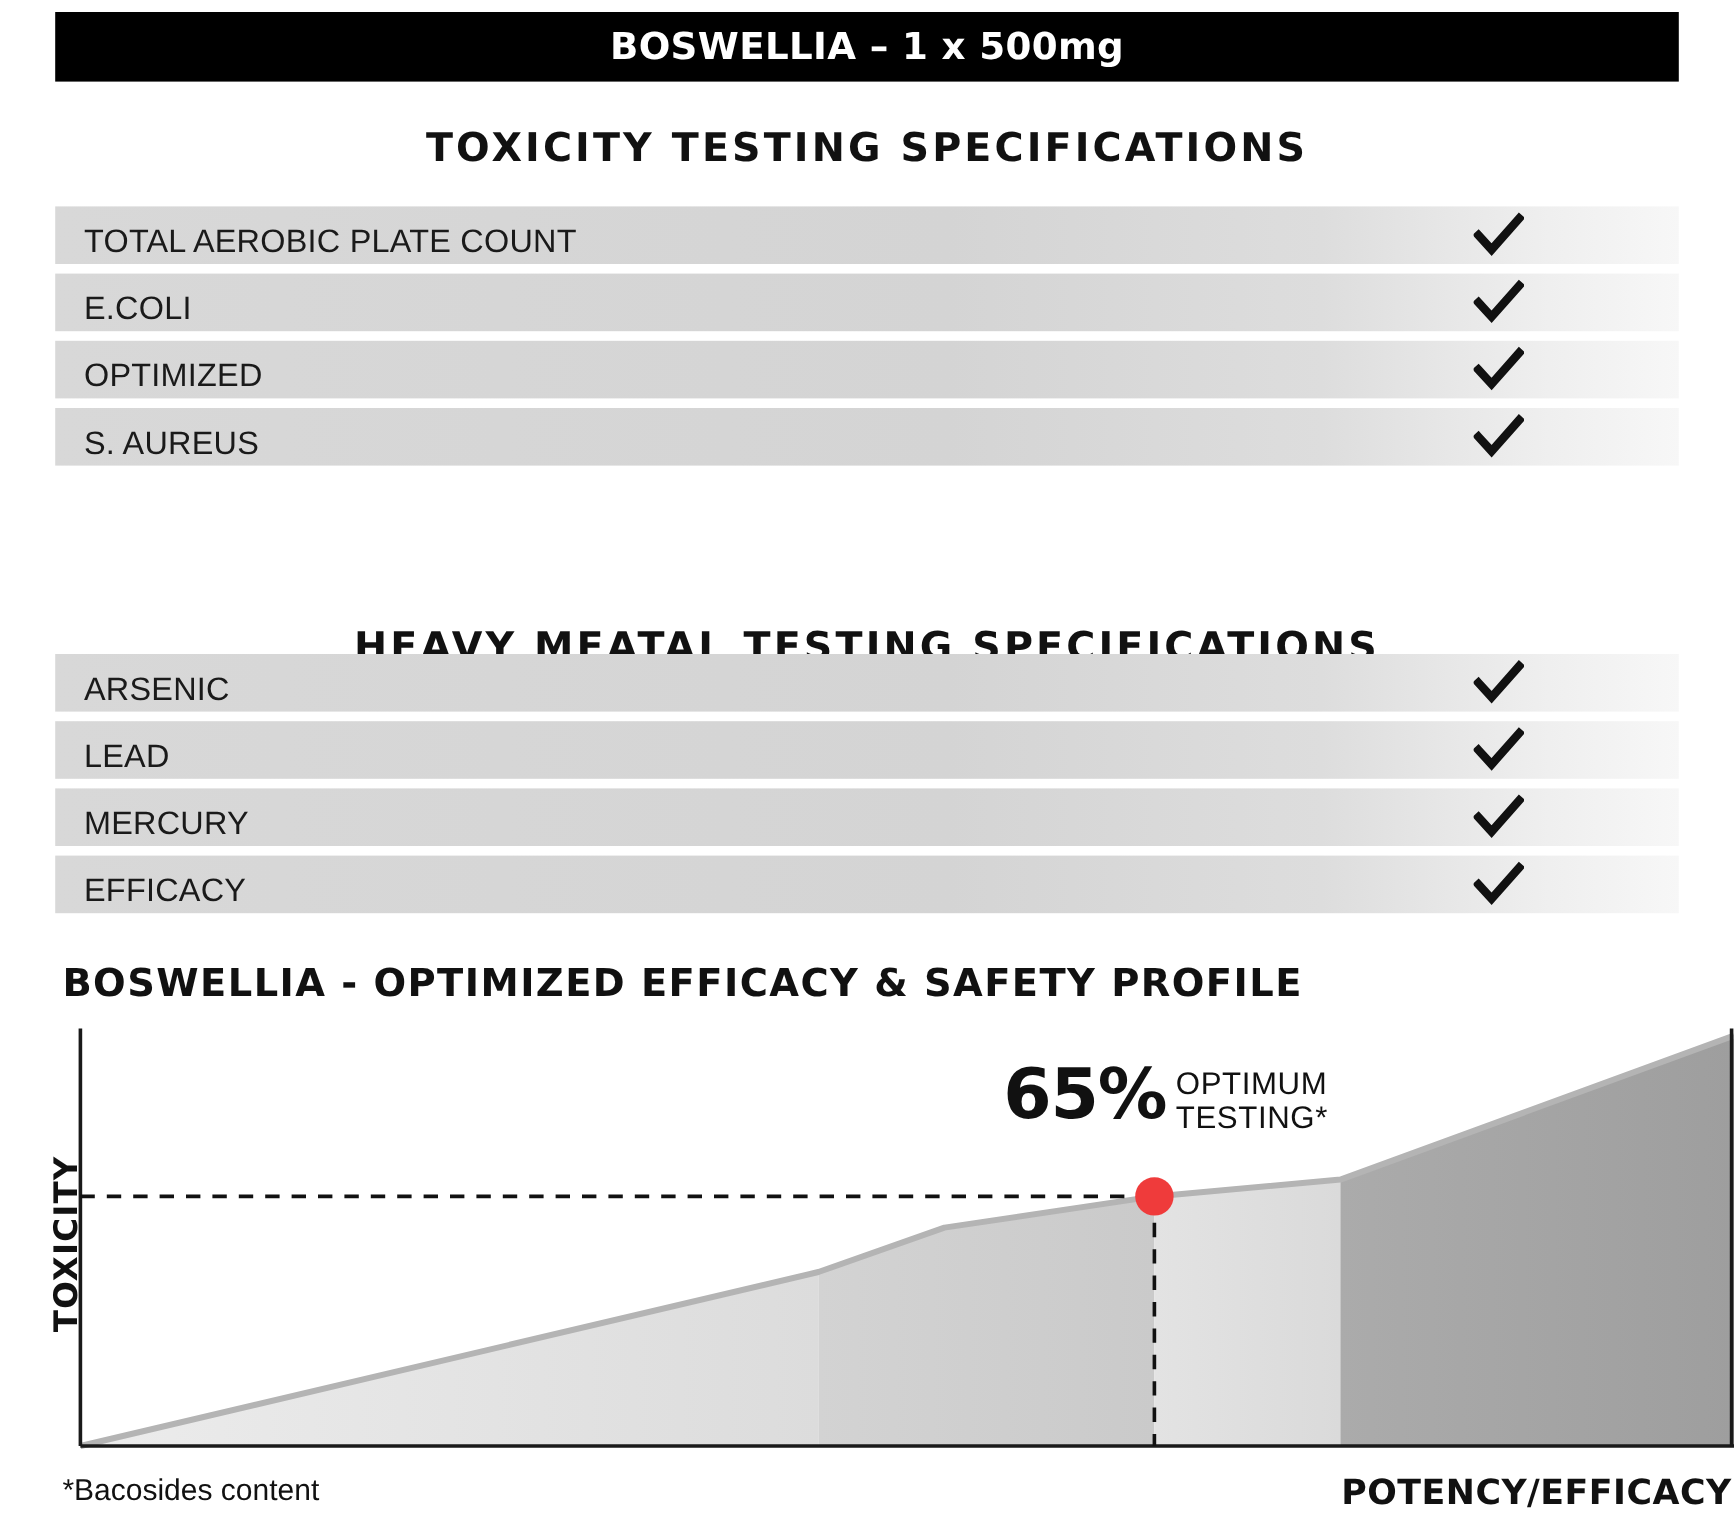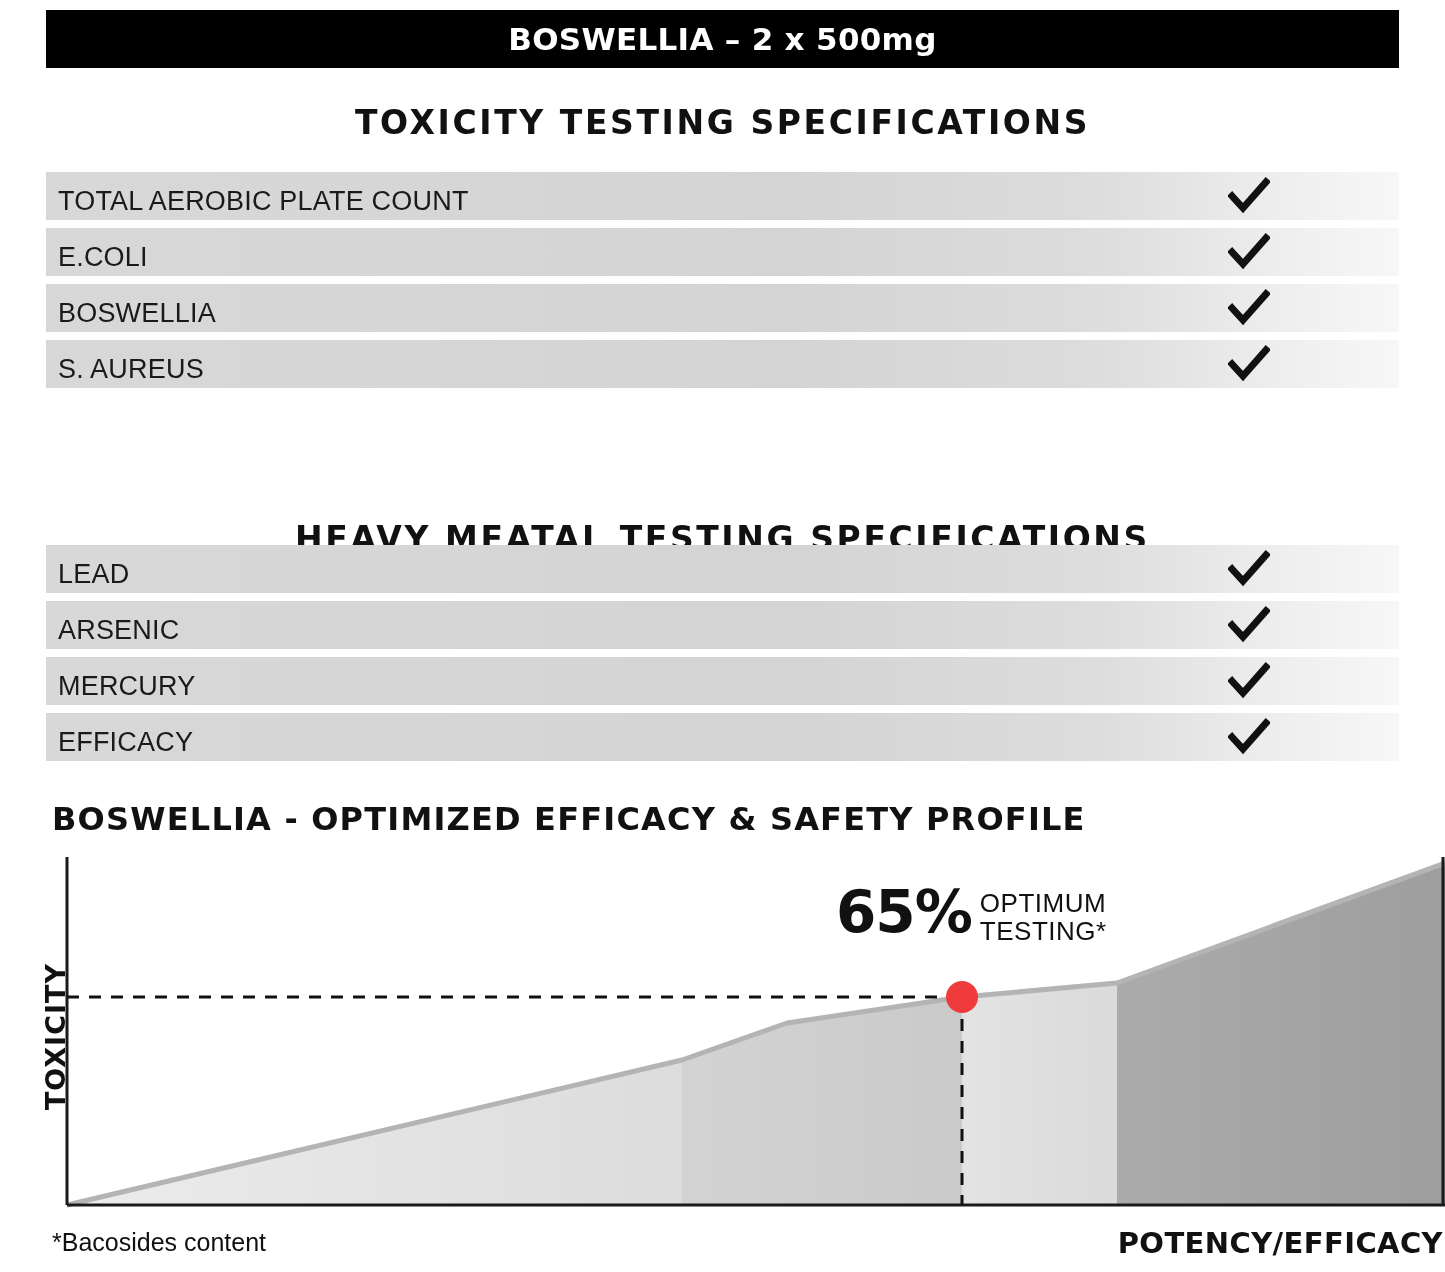--- a/index.html
+++ b/index.html
@@ -84,21 +84,21 @@
     position: relative;
     height: 48px;
     margin-bottom: 8px;
     background: linear-gradient(to right, #d8d8d8 0%, #d4d4d4 55%, #dddddd 78%, #efefef 92%, #f7f7f7 100%);
     display: flex;
     align-items: center;
   }
   .test-row .row-label {
     font-size: 27px;
     color: #1a1a1a;
-    padding-left: 12px;
+    padding-left: 24px;
     letter-spacing: 0.2px;
     margin-top: 11px;
   }
   .check-icon {
     position: absolute;
     left: 1182px;
     top: 50%;
     transform: translateY(-50%);
     width: 42px;
     height: 42px;
@@ -175,21 +175,21 @@
     letter-spacing: 0.4px;
     font-family: "DejaVu Sans", sans-serif;
   }
 </style>
 </head>
 <body>
 
 <div class="page">
 
   <div class="title-bar">
-    <span class="title-text">BOSWELLIA – 2 x 500mg</span>
+    <span class="title-text">BOSWELLIA – 1 x 500mg</span>
   </div>
 
   <div class="section-heading" id="microbial-heading">TOXICITY TESTING SPECIFICATIONS</div>
 
   <div class="test-table" id="microbial-table">
 
     <div class="test-row">
       <span class="row-label">TOTAL AEROBIC PLATE COUNT</span>
       <span class="check-icon">
         <svg viewBox="0 0 42 42" width="42" height="42" aria-hidden="true">
@@ -202,21 +202,21 @@
     <div class="test-row">
       <span class="row-label">E.COLI</span>
       <span class="check-icon">
         <svg viewBox="0 0 42 42" width="42" height="42" aria-hidden="true">
           <path d="M4 21 L15 33 L38 7" fill="none" stroke="#111111" stroke-width="7" stroke-linecap="square"></path>
         </svg>
       </span>
     </div>
 
     <div class="test-row">
-      <span class="row-label">BOSWELLIA</span>
+      <span class="row-label">OPTIMIZED</span>
       <span class="check-icon">
         <svg viewBox="0 0 42 42" width="42" height="42" aria-hidden="true">
           <path d="M4 21 L15 33 L38 7" fill="none" stroke="#111111" stroke-width="7" stroke-linecap="square"></path>
         </svg>
       </span>
     </div>
 
     <div class="test-row">
       <span class="row-label">S. AUREUS</span>
       <span class="check-icon">
@@ -226,30 +226,30 @@
       </span>
     </div>
 
   </div>
 
   <div class="section-heading" id="heavy-heading">HEAVY MEATAL TESTING SPECIFICATIONS</div>
 
   <div class="test-table" id="heavy-table">
 
     <div class="test-row">
+      <span class="row-label">ARSENIC</span>
+      <span class="check-icon">
+        <svg viewBox="0 0 42 42" width="42" height="42" aria-hidden="true">
+          <path d="M4 21 L15 33 L38 7" fill="none" stroke="#111111" stroke-width="7" stroke-linecap="square"></path>
+        </svg>
+      </span>
+    </div>
+
+    <div class="test-row">
       <span class="row-label">LEAD</span>
-      <span class="check-icon">
-        <svg viewBox="0 0 42 42" width="42" height="42" aria-hidden="true">
-          <path d="M4 21 L15 33 L38 7" fill="none" stroke="#111111" stroke-width="7" stroke-linecap="square"></path>
-        </svg>
-      </span>
-    </div>
-
-    <div class="test-row">
-      <span class="row-label">ARSENIC</span>
       <span class="check-icon">
         <svg viewBox="0 0 42 42" width="42" height="42" aria-hidden="true">
           <path d="M4 21 L15 33 L38 7" fill="none" stroke="#111111" stroke-width="7" stroke-linecap="square"></path>
         </svg>
       </span>
     </div>
 
     <div class="test-row">
       <span class="row-label">MERCURY</span>
       <span class="check-icon">

